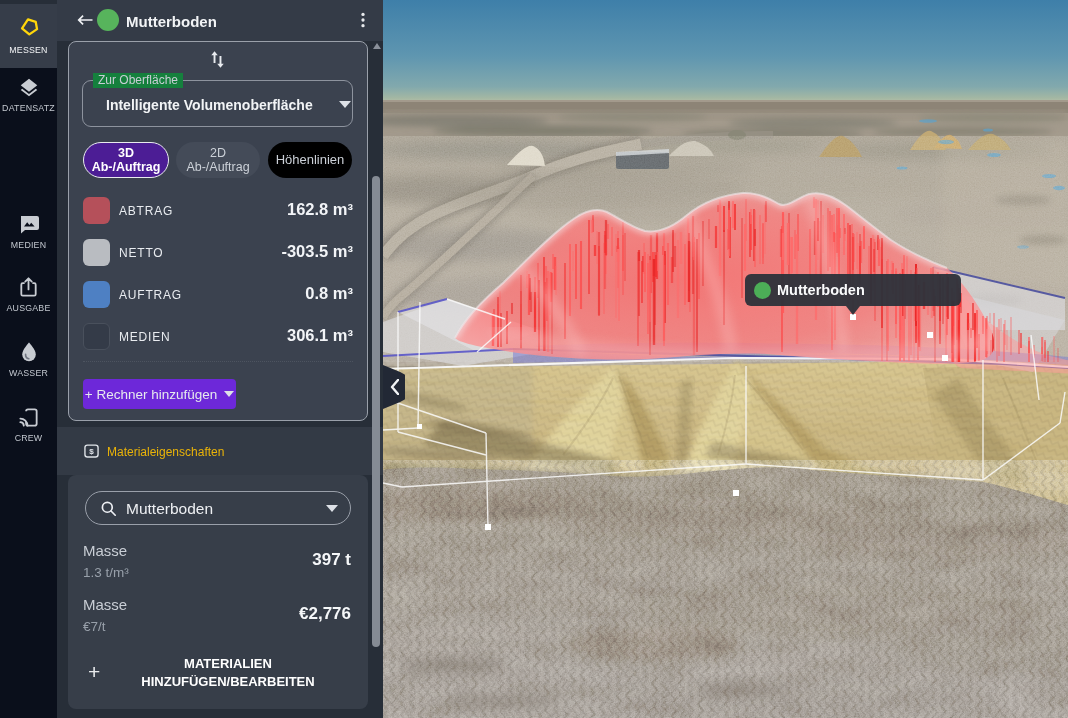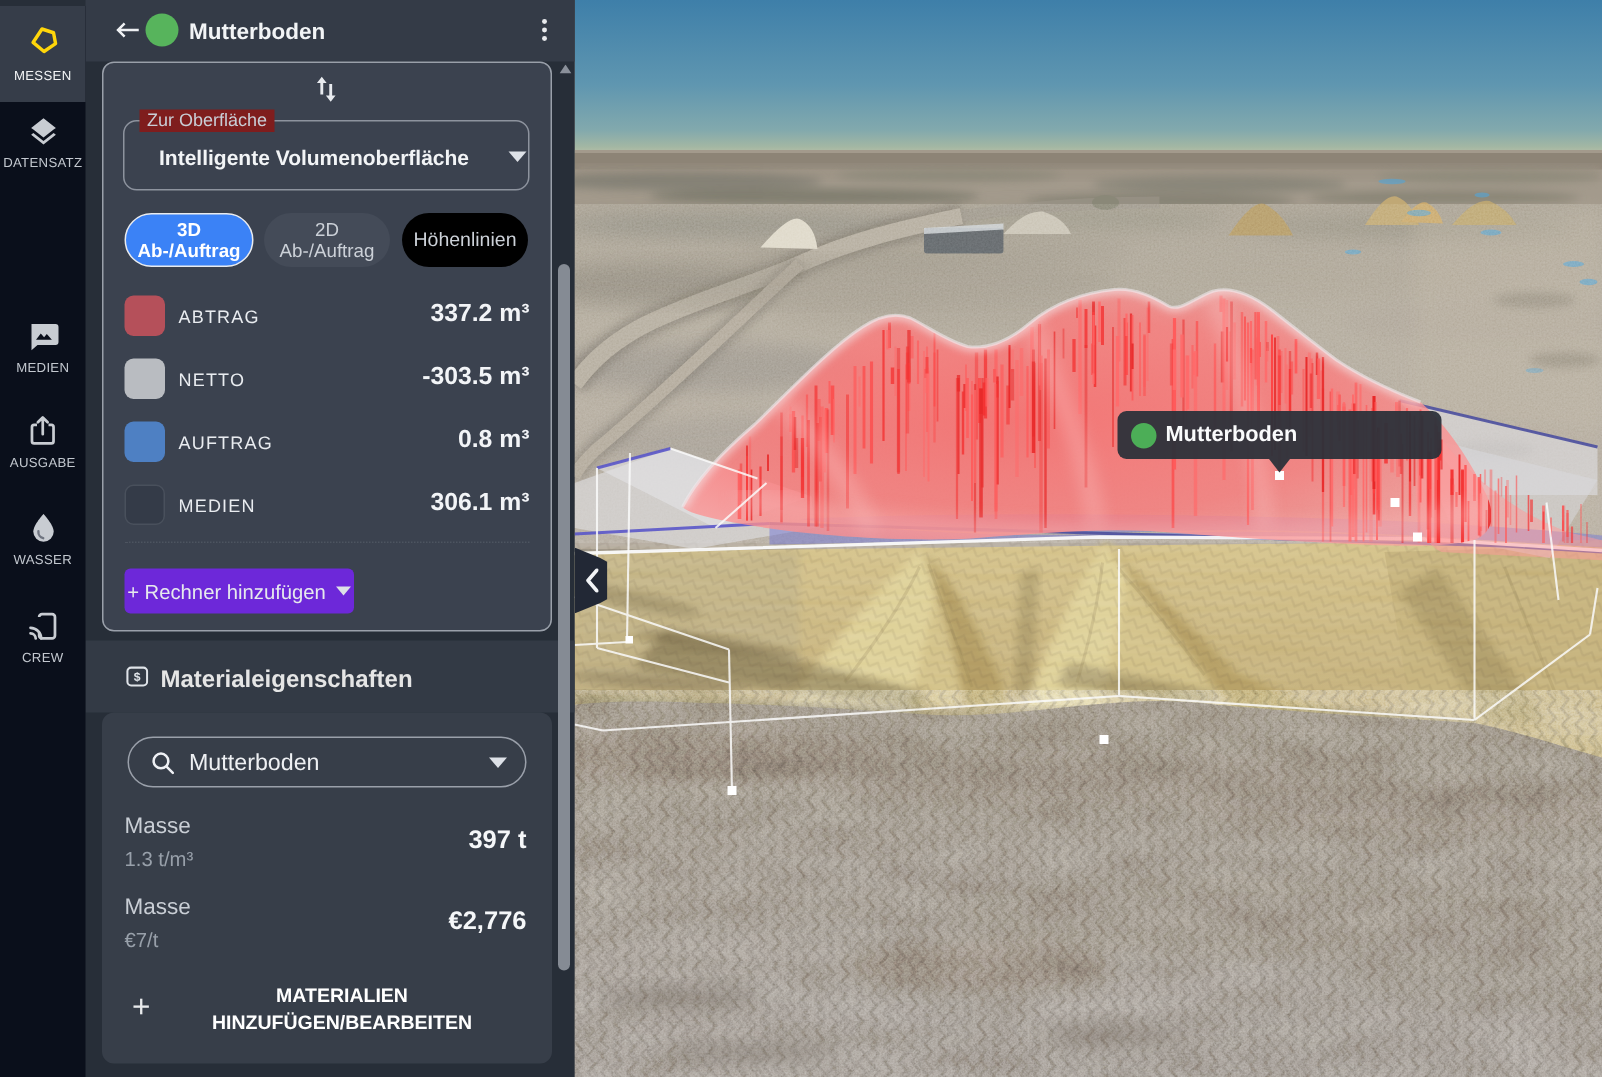--- a/index.html
+++ b/index.html
@@ -10,35 +10,35 @@
 .nav .item{position:absolute;left:0;width:57px;text-align:center;color:#c3c8cf;font-size:8.8px;letter-spacing:.2px}
 .nav .item svg{display:block;margin:0 auto 4px}
 .nav .active{background:#363d49;color:#f4f5f7}
 
 .panel{position:absolute;left:57px;top:0;width:326px;height:718px;background:#272e38;z-index:4}
 .phead{position:absolute;left:0;top:0;width:326px;height:41px;background:#343b47}
 .ptitle{position:absolute;left:69px;top:13px;font-size:15px;font-weight:700;color:#f2f4f6}
 .gdot{position:absolute;left:40px;top:9px;width:22px;height:22px;border-radius:50%;background:#57b45c}
 .card1{position:absolute;left:11px;top:41px;width:300px;height:380px;background:#3b424f;border:1.5px solid #9aa0aa;border-radius:8px}
 .fieldset{position:absolute;left:13px;top:38px;width:271px;height:47px;border:1px solid #8d939e;border-radius:9px}
-.legend{position:absolute;left:10px;top:-8px;background:#7f1d1d;padding:0 5px;font-size:12px;color:#c9ced6;line-height:15px}
+.legend{position:absolute;left:10px;top:-8px;background:#15803d;padding:0 5px;font-size:12px;color:#c9ced6;line-height:15px}
 .ftitle{position:absolute;left:23px;top:16px;font-size:14px;font-weight:700;color:#f2f4f6}
 .caret{width:0;height:0;border-left:6px solid transparent;border-right:6px solid transparent;border-top:7px solid #dde1e7}
 .tabs .tb{position:absolute;top:100px;height:36px;border-radius:18px;font-size:12.5px;text-align:center;color:#ccd1d8;display:flex;align-items:center;justify-content:center;line-height:1.15}
-.tb1{left:14px;width:86px;border:1.5px solid #e9ebee;color:#fff!important;font-weight:700;background:#3b82f6}
+.tb1{left:14px;width:86px;border:1.5px solid #e9ebee;color:#fff!important;font-weight:700;background:#4c1d95}
 .tb2{left:107px;width:84px;background:#444b58}
 .tb3{left:199px;width:84px;background:#000000;font-size:13px!important}
 .row{position:absolute;left:14px;width:270px;height:27px}
 .sw{position:absolute;left:0;top:0;width:27px;height:27px;border-radius:6px}
 .rl{position:absolute;left:36px;top:7px;font-size:12px;font-weight:400;letter-spacing:.8px;color:#e9ecf0}
 .rv{position:absolute;right:0;top:3px;font-size:16.5px;font-weight:700;color:#f2f4f7}
 .divid{position:absolute;left:14px;top:319px;width:270px;border-top:1px dotted #4d5460}
 .addbtn{position:absolute;left:14px;top:337px;width:153px;height:30px;background:#6d28d9;border-radius:4px;color:#e6e9ed;font-size:13.5px;display:flex;align-items:center;justify-content:center;gap:7px}
 .band{position:absolute;left:0;top:427px;width:326px;height:48px;background:#333a45}
-.bandtitle{position:absolute;left:50px;top:18px;font-size:16px;font-weight:700;color:#e5e5e5}
+.bandtitle{position:absolute;left:50px;top:18px;font-size:12px;font-weight:400;color:#eab308}
 .card2{position:absolute;left:11px;top:475px;width:300px;height:234px;background:#373e49;border-radius:8px}
 .search{position:absolute;left:17px;top:16px;width:266px;height:34px;border:1.2px solid #9aa0aa;border-radius:17px}
 .stext{position:absolute;left:40px;top:8px;font-size:15.5px;color:#eef0f3}
 .mlabel{font-size:15px;color:#c9ced5}
 .msub{font-size:13.5px;color:#98a0aa}
 .mval{font-size:17px;font-weight:700;color:#f5f7f9}
 .matbtn{position:absolute;left:0px;top:172px;width:300px;height:62px;color:#fff}
 .sb-thumb{position:absolute;left:315px;top:176px;width:8px;height:471px;background:#858b94;border-radius:4px}
 
 .map{position:absolute;left:383px;top:0;width:685px;height:718px;background:#9b948a}
@@ -657,21 +657,21 @@
     <span class="caret abs" style="left:256px;top:20px"></span>
   </div>
   <div class="tabs">
     <div class="tb tb1">3D<br>Ab-/Auftrag</div>
     <div class="tb tb2 dots">2D<br>Ab-/Auftrag</div>
     <div class="tb tb3 dots">Höhenlinien</div>
   </div>
   <div class="row" style="top:155px">
           <span class="sw" style="background:#b5505a"></span>
           <span class="rl">ABTRAG</span>
-          <span class="rv">337.2 m³</span>
+          <span class="rv">162.8 m³</span>
         </div>
   <div class="row" style="top:197px">
           <span class="sw dots" style="background:#b9bcc1"></span>
           <span class="rl">NETTO</span>
           <span class="rv">-303.5 m³</span>
         </div>
   <div class="row" style="top:239px">
           <span class="sw dots" style="background:#4e80c3"></span>
           <span class="rl">AUFTRAG</span>
           <span class="rv">0.8 m³</span>

